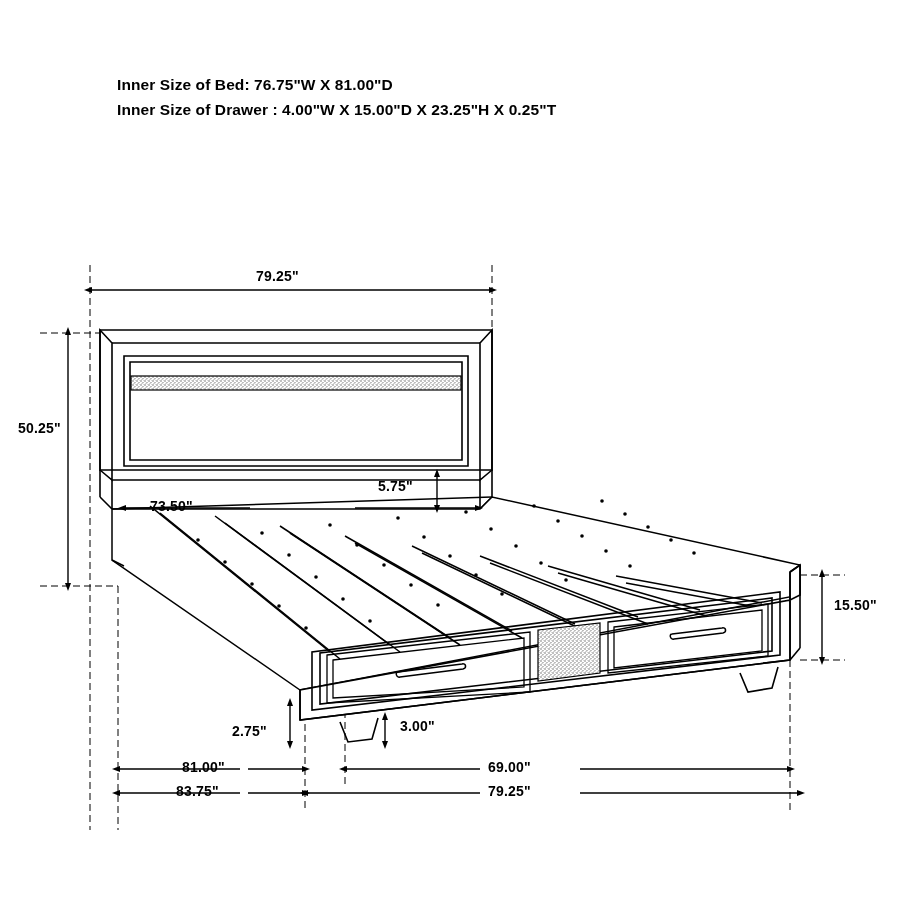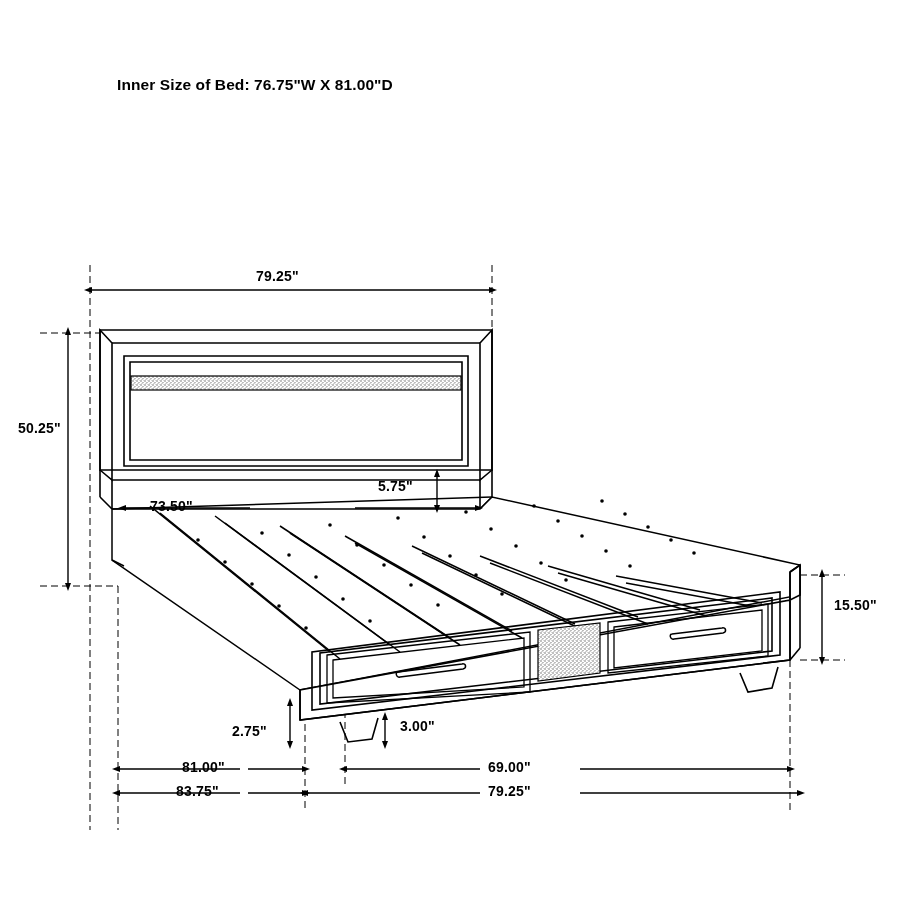--- a/index.html
+++ b/index.html
@@ -41,20 +41,21 @@
     letter-spacing: 0.2px;
   }
 </style>
 </head>
 <body>
 
 <div id="page">
 
   <div class="notes">
     <div>Inner Size of Bed: 76.75"W X 81.00"D</div>
+    <div>Inner Size of Drawer : 4.00"W X 15.00"D X 23.25"H X 0.25"T</div>
   </div>
 
   <svg id="diagram-svg" width="900" height="900" viewBox="0 0 900 900">
     <defs>
       <marker id="arrowStart" markerWidth="9" markerHeight="9" refX="8" refY="3" orient="auto" markerUnits="userSpaceOnUse">
         <path d="M8,0 L0,3 L8,6 z" fill="#000"></path>
       </marker>
       <marker id="arrowEnd" markerWidth="9" markerHeight="9" refX="1" refY="3" orient="auto" markerUnits="userSpaceOnUse">
         <path d="M0,0 L8,3 L0,6 z" fill="#000"></path>
       </marker>

